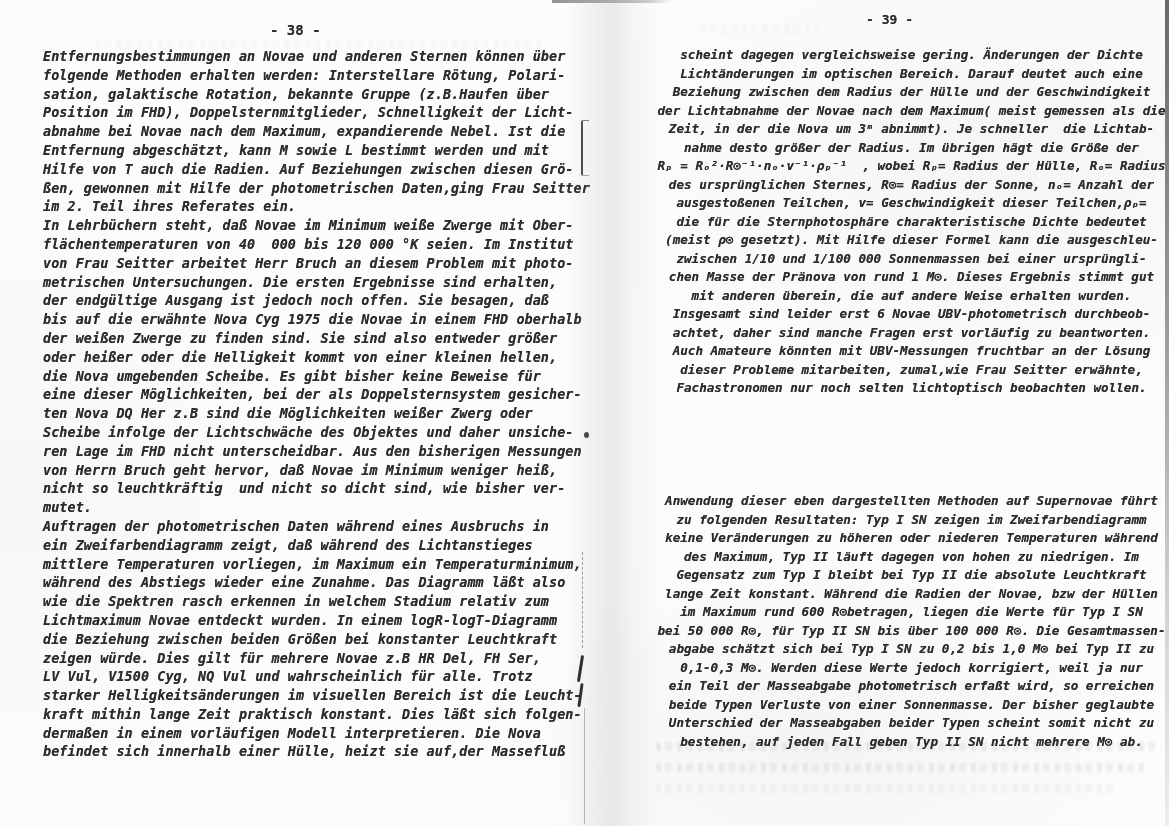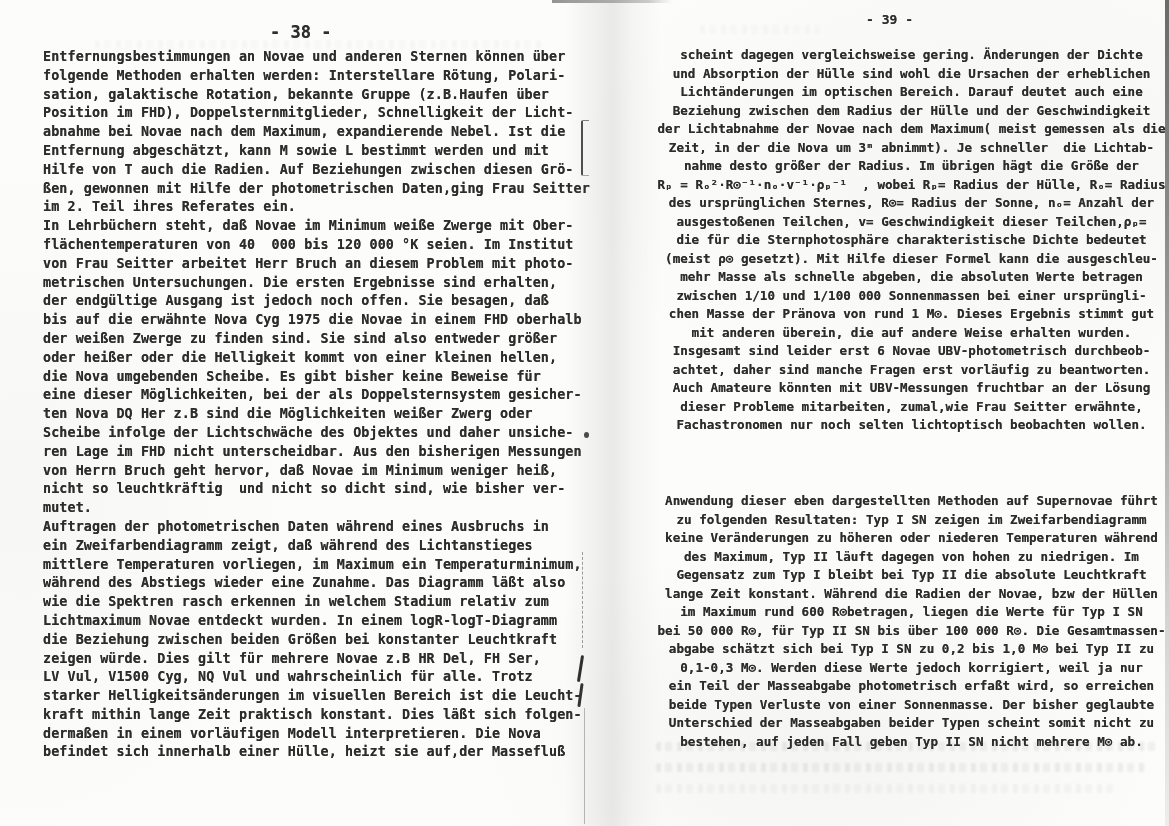--- a/index.html
+++ b/index.html
@@ -13,26 +13,26 @@
     position:absolute;inset:0;pointer-events:none;
     background:
       radial-gradient(ellipse 600px 400px at 85% 20%, rgba(120,120,120,0.05), transparent 70%),
       radial-gradient(ellipse 500px 300px at 70% 90%, rgba(120,120,120,0.06), transparent 70%),
       radial-gradient(ellipse 400px 500px at 2% 60%, rgba(120,120,120,0.04), transparent 70%);
   }
   .page{position:absolute;top:0;}
   .page-left{left:43px;width:542px;height:826px;}
   .page-right{left:654px;width:515px;height:826px;text-align:center;}
   .page-number{
-    position:absolute;font-size:17px;font-weight:bold;color:#2e2e2e;
+    position:absolute;font-size:14px;font-weight:bold;color:#2e2e2e;
     white-space:pre;text-shadow:0 0 0.6px rgba(40,40,40,0.65);
   }
   .page-left .page-number{top:22px;left:227px;}
   .page-right .page-number{top:12px;left:212px;font-size:13px;}
-  .text-block{position:absolute;left:0;}
+  .text-block{position:absolute;left:0;font-style:italic;}
   .page-left .text-block{top:48px;width:542px;}
   .page-right .text-block1{top:46px;width:515px;}
   .page-right .text-block2{top:492px;width:515px;}
   .line{
     white-space:pre;color:#2c2c2c;font-weight:bold;
     text-shadow:0 0 0.6px rgba(45,45,45,0.7);
   }
   .page-left .line{font-size:13.4px;line-height:18.8px;letter-spacing:0.1px;}
   .page-right .line{font-size:12.6px;line-height:18.5px;letter-spacing:0px;}
   
@@ -135,32 +135,30 @@
 <div class="mark mark-dot"></div>
 <div class="mark mark-dash-line"></div>
 <div class="mark mark-slash1"></div>
 <div class="mark mark-slash2"></div>
 <div class="mark mark-faint-line"></div>
 
 <div class="page page-right">
   <div class="page-number">- 39 -</div>
   <div class="text-block text-block1">
       <div class="line">scheint dagegen vergleichsweise gering. Änderungen der Dichte</div>
-      <div class="line">und Absorption der Hülle sind wohl die Ursachen der erheblichen</div>
       <div class="line">Lichtänderungen im optischen Bereich. Darauf deutet auch eine</div>
       <div class="line">Beziehung zwischen dem Radius der Hülle und der Geschwindigkeit</div>
       <div class="line">der Lichtabnahme der Novae nach dem Maximum( meist gemessen als die</div>
       <div class="line">Zeit, in der die Nova um 3ᵐ abnimmt). Je schneller  die Lichtab-</div>
       <div class="line">nahme desto größer der Radius. Im übrigen hägt die Größe der</div>
       <div class="line">Rₚ = Rₒ²·R⊙⁻¹·nₒ·v⁻¹·ρₚ⁻¹  , wobei Rₚ= Radius der Hülle, Rₒ= Radius</div>
       <div class="line">des ursprünglichen Sternes, R⊙= Radius der Sonne, nₒ= Anzahl der</div>
       <div class="line">ausgestoßenen Teilchen, v= Geschwindigkeit dieser Teilchen,ρₚ=</div>
       <div class="line">die für die Sternphotosphäre charakteristische Dichte bedeutet</div>
       <div class="line">(meist ρ⊙ gesetzt). Mit Hilfe dieser Formel kann die ausgeschleu-</div>
-      <div class="line">mehr Masse als schnelle abgeben, die absoluten Werte betragen</div>
       <div class="line">zwischen 1/10 und 1/100 000 Sonnenmassen bei einer ursprüngli-</div>
       <div class="line">chen Masse der Pränova von rund 1 M⊙. Dieses Ergebnis stimmt gut</div>
       <div class="line">mit anderen überein, die auf andere Weise erhalten wurden.</div>
       <div class="line">Insgesamt sind leider erst 6 Novae UBV-photometrisch durchbeob-</div>
       <div class="line">achtet, daher sind manche Fragen erst vorläufig zu beantworten.</div>
       <div class="line">Auch Amateure könnten mit UBV-Messungen fruchtbar an der Lösung</div>
       <div class="line">dieser Probleme mitarbeiten, zumal,wie Frau Seitter erwähnte,</div>
       <div class="line">Fachastronomen nur noch selten lichtoptisch beobachten wollen.</div>
     </div>
   <div class="text-block text-block2">

